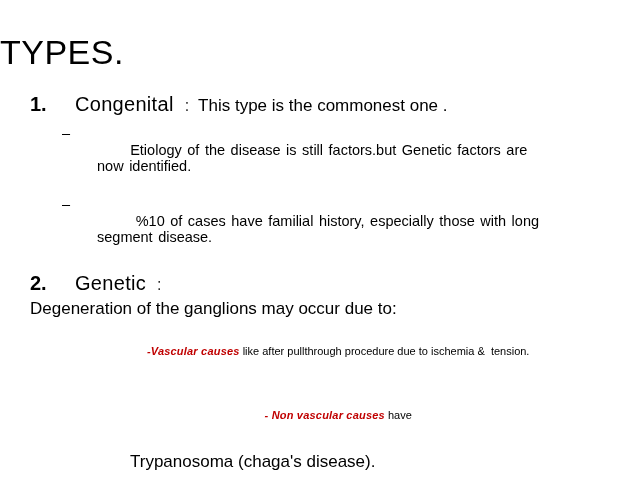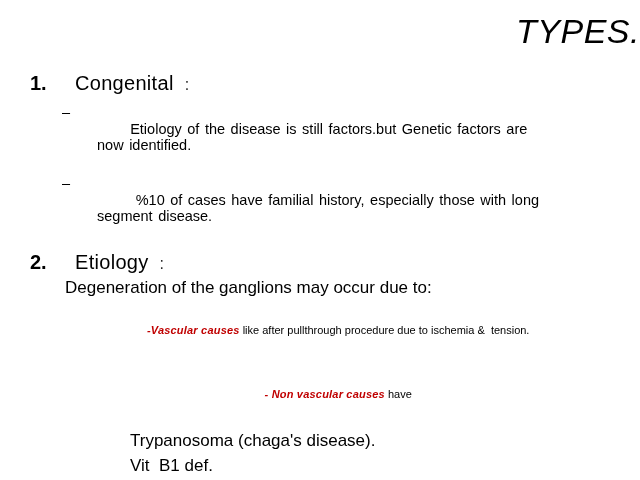--- a/index.html
+++ b/index.html
@@ -6,26 +6,25 @@
   html,body { background:#fff; }
   .slide {
     position:relative;
     width:640px; height:480px;
     background:#fff;
     color:#000;
     font-family:"Liberation Sans","DejaVu Sans",sans-serif;
     overflow:hidden;
   }
   .title {
-    text-align:right;
+    text-align:left;
     font-size:34px;
     letter-spacing:0.5px;
-    padding-top:11px;
+    padding-top:32px;
     line-height:40px;
-    font-style:italic;
   }
   .content { margin-left:30px; margin-right:14px; }
 
   .main-item { display:flex; align-items:baseline; }
   .item1-row { margin-top:21px; }
   .item2-row { margin-top:10px; }
   .item-number { font-weight:bold; font-size:20px; flex:0 0 45px; }
   .item-label  { font-weight:normal; font-size:20px; letter-spacing:0.3px; }
   .item-colon  { font-size:16px; margin-left:11px; margin-right:9px; color:#2a2a2a; }
   .item-text   { font-size:17px; white-space:pre-wrap; }
@@ -37,21 +36,21 @@
     width:486px;
     font-size:14.5px;
     line-height:16.5px;
     word-spacing:1.5px;
     white-space:pre-wrap;
   }
   .sub-bullet .dash { position:absolute; left:0; top:0; }
   .sub1 { margin-top:9px; }
   .sub2 { margin-top:5px; }
 
-  .intro { margin-left:35px; margin-top:3px; font-size:17px; line-height:21px; }
+  .intro { margin-top:3px; font-size:17px; line-height:21px; }
 
   .cause {
     margin-left:58px;
     padding-left:10px;
     text-indent:-10px;
     width:472px;
     font-size:11px;
     line-height:19px;
     white-space:pre-wrap;
     text-align:center;
@@ -79,33 +78,34 @@
 <div class="slide">
 
   <div class="title">TYPES.</div>
 
   <div class="content">
 
     <div class="main-item item1-row">
       <span class="item-number">1.</span>
       <span class="item-label">Congenital</span>
       <span class="item-colon">:</span>
+      <span class="item-text">This type is the commonest one .</span>
     </div>
 
     <div class="sub-bullet sub1">
       <span class="dash">–</span><span>Etiology of the disease is still factors.but Genetic factors are now identified.</span>
     </div>
 
     <div class="sub-bullet sub2">
       <span class="dash">–</span><span> %10 of cases have familial history, especially those with long segment disease.</span>
     </div>
 
     <div class="main-item item2-row">
       <span class="item-number">2.</span>
-      <span class="item-label">Etiology</span>
+      <span class="item-label">Genetic</span>
       <span class="item-colon">:</span>
     </div>
 
     <div class="intro">Degeneration of the ganglions may occur due to:</div>
 
     <div class="cause cause-vascular">
       <span class="highlight">-Vascular causes</span><span> like after pullthrough procedure due to ischemia &amp;  tension.</span>
     </div>
 
     <div class="cause cause-nonvascular">

